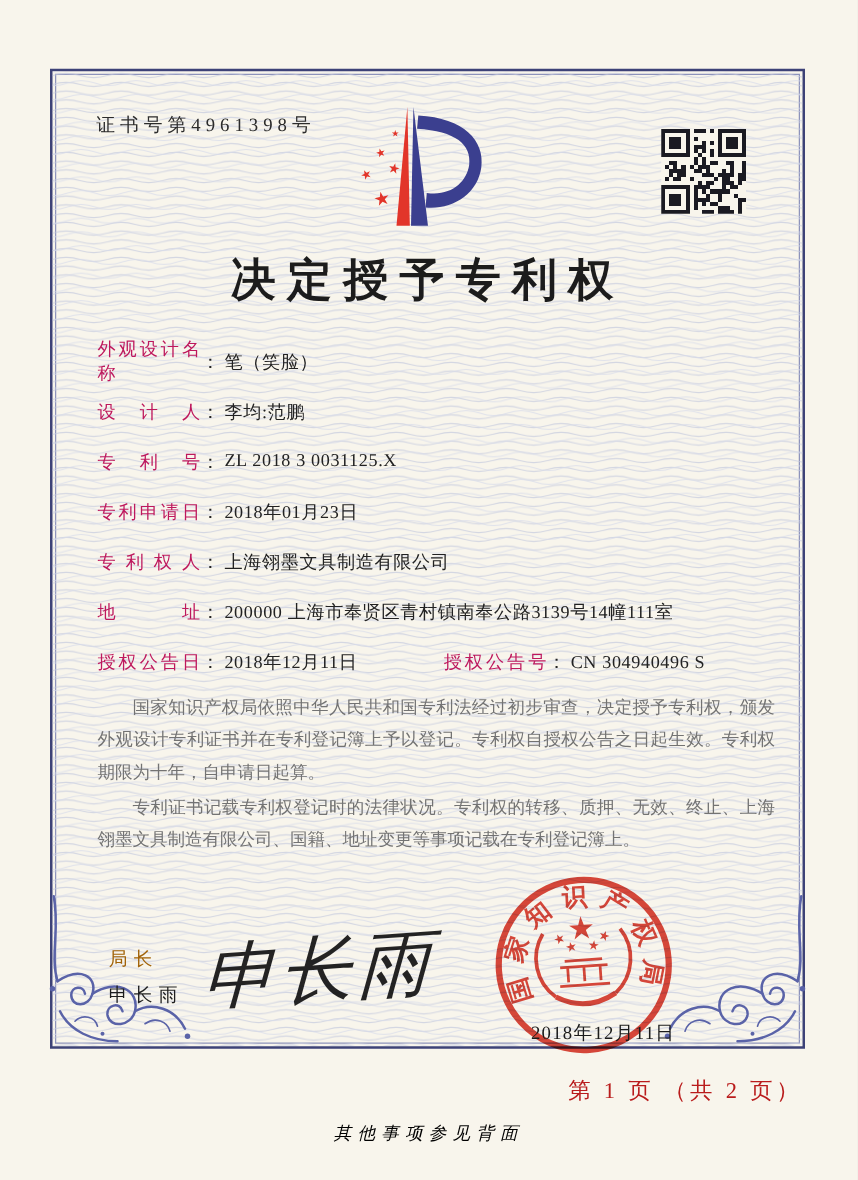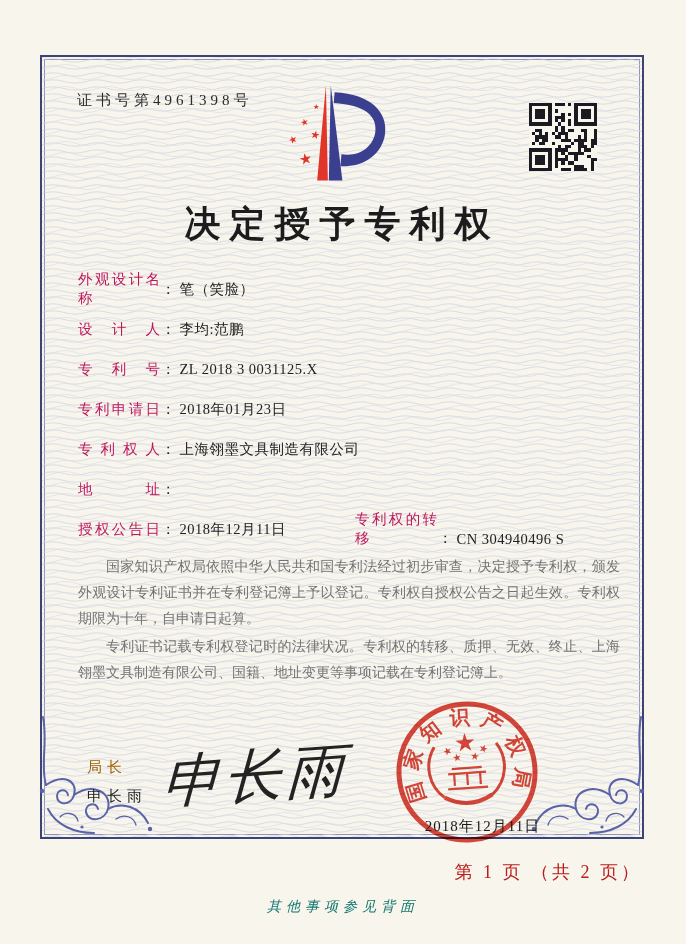--- a/index.html
+++ b/index.html
@@ -57,21 +57,21 @@
   }
   
   .seal { position:absolute; left:350px; top:640px; width:150px; height:150px; z-index:3;
     opacity:.92; mix-blend-mode:multiply; transform:rotate(-4deg); }
   .seal-date { position:absolute; left:358px; top:760px; width:165px; z-index:4;
     font-size:15px; letter-spacing:1px; color:#1b1b1b; text-align:center; }
   
   .page-info { position:absolute; left:0; top:803px; width:100%; text-align:right; z-index:2;
     font-size:18px; letter-spacing:3px; color:#b91c1c; }
   .back-note { position:absolute; left:0; top:898px; width:100%; text-align:center;
-    font-size:14px; letter-spacing:5px; color:#0f766e; font-style:italic; }
+    font-size:14px; letter-spacing:5px; color:#000000; font-style:italic; }
 </style>
 </head>
 <body>
 
 <div class="page">
 
   <svg width="0" height="0" style="position:absolute" aria-hidden="true">
     <defs>
       <polygon id="star" points="0,-10 2.23,-3.07 9.51,-3.09 3.61,1.17 5.88,8.09 0,3.8 -5.88,8.09 -3.61,1.17 -9.51,-3.09 -2.23,-3.07"></polygon>
     </defs>
@@ -304,29 +304,30 @@
           <span class="fvalue">2018年01月23日</span>
       </div>
       <div class="field-row">
         <span class="flabel">专利权人</span>
           <span class="fcolon">：</span>
           <span class="fvalue">上海翎墨文具制造有限公司</span>
       </div>
       <div class="field-row">
         <span class="flabel">地址</span>
           <span class="fcolon">：</span>
+          <span class="fvalue">200000 上海市奉贤区青村镇南奉公路3139号14幢111室</span>
       </div>
       <div class="field-row">
         <span class="fpair first">
           <span class="flabel">授权公告日</span>
             <span class="fcolon">：</span>
             <span class="fvalue">2018年12月11日</span>
         </span>
         <span class="fpair">
-          <span class="flabel">专利权的转移</span>
+          <span class="flabel">授权公告号</span>
             <span class="fcolon">：</span>
             <span class="fvalue">CN 304940496 S</span>
         </span>
       </div>
     </div>
 
     <div class="body-text">
       <p>国家知识产权局依照中华人民共和国专利法经过初步审查，决定授予专利权，颁发外观设计专利证书并在专利登记簿上予以登记。专利权自授权公告之日起生效。专利权期限为十年，自申请日起算。</p>
       <p>专利证书记载专利权登记时的法律状况。专利权的转移、质押、无效、终止、上海翎墨文具制造有限公司、国籍、地址变更等事项记载在专利登记簿上。</p>
     </div>

